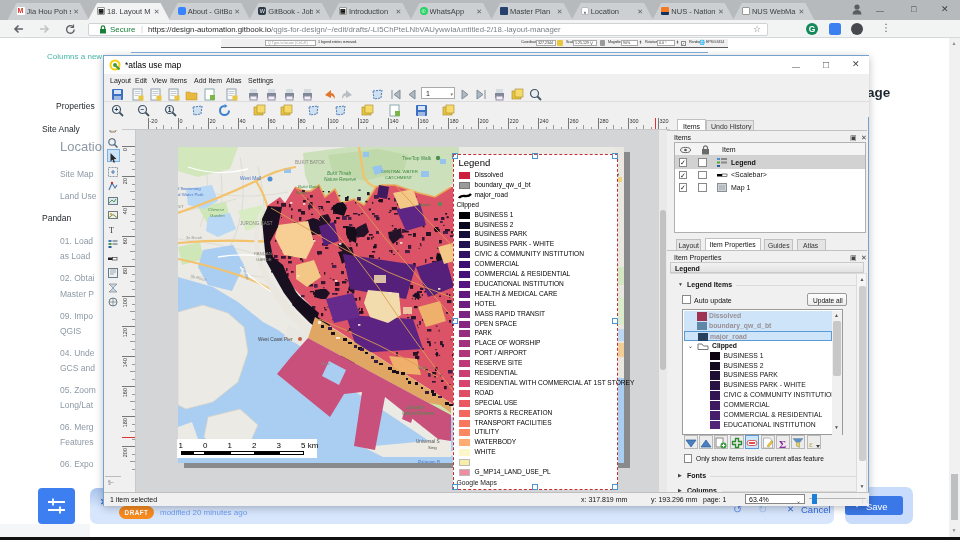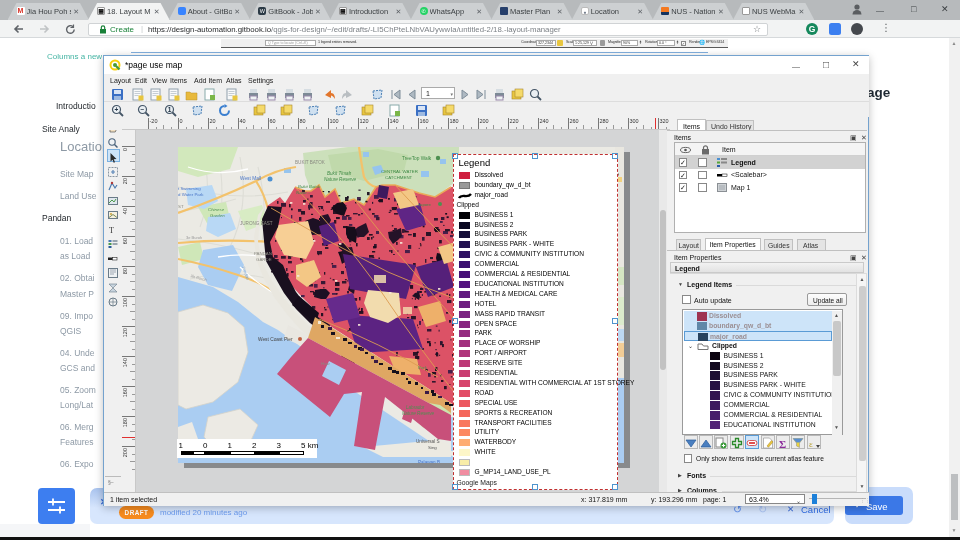--- a/index.html
+++ b/index.html
@@ -6,21 +6,21 @@
 .tab{position:absolute;top:3px;height:17px;}
 .tabbg{position:absolute;inset:0;background:#cdd0d2;clip-path:polygon(9px 0,calc(100% - 9px) 0,100% 100%,0 100%);}
 .tabbg.active{background:#f2f3f3;}
 .tablbl{position:absolute;top:5px;left:19px;right:18px;overflow:hidden;font-size:7.5px;color:#3c4043;white-space:nowrap;line-height:1;}
 .tabx{position:absolute;top:5px;right:10px;font-size:7px;color:#5f6368;line-height:1;}
 .fav{position:absolute;top:4px;left:9px;width:8px;height:8px;}
 </style></head>
 <body>
 <div style="position:absolute;left:0;top:38px;width:960px;height:502px;background:#fff;"></div>
 <div style="position:absolute;left:47px;top:53px;font-size:8px;color:#45b5a4;font-weight:normal;white-space:nowrap;line-height:1;">Columns a new</div>
-<div style="position:absolute;left:56px;top:102px;font-size:8.5px;color:#24292e;font-weight:normal;white-space:nowrap;line-height:1;">Introductio</div>
+<div style="position:absolute;left:56px;top:102px;font-size:8.5px;color:#24292e;font-weight:normal;white-space:nowrap;line-height:1;">Properties</div>
 <div style="position:absolute;left:42px;top:125px;font-size:8.5px;color:#24292e;font-weight:normal;white-space:nowrap;line-height:1;">Site Analy</div>
 <div style="position:absolute;left:60px;top:140px;font-size:13px;color:#8d99a5;font-weight:normal;white-space:nowrap;line-height:1;">Location</div>
 <div style="position:absolute;left:60px;top:170px;font-size:8.5px;color:#8d99a5;font-weight:normal;white-space:nowrap;line-height:1;">Site Map</div>
 <div style="position:absolute;left:60px;top:192px;font-size:8.5px;color:#8d99a5;font-weight:normal;white-space:nowrap;line-height:1;">Land Use</div>
 <div style="position:absolute;left:42px;top:214px;font-size:8.5px;color:#24292e;font-weight:normal;white-space:nowrap;line-height:1;">Pandan</div>
 <div style="position:absolute;left:60px;top:237px;font-size:8.5px;color:#8d99a5;font-weight:normal;white-space:nowrap;line-height:1;">01. Load</div>
 <div style="position:absolute;left:60px;top:252px;font-size:8.5px;color:#8d99a5;font-weight:normal;white-space:nowrap;line-height:1;">as Load</div>
 <div style="position:absolute;left:60px;top:274px;font-size:8.5px;color:#8d99a5;font-weight:normal;white-space:nowrap;line-height:1;">02. Obtai</div>
 <div style="position:absolute;left:60px;top:290px;font-size:8.5px;color:#8d99a5;font-weight:normal;white-space:nowrap;line-height:1;">Master P</div>
 <div style="position:absolute;left:60px;top:312px;font-size:8.5px;color:#8d99a5;font-weight:normal;white-space:nowrap;line-height:1;">09. Impo</div>
@@ -160,21 +160,21 @@
     </svg>
     <svg style="position:absolute;left:65px;top:4px;" width="11" height="11">
       <path d="M9.2 5.5 A3.8 3.8 0 1 1 8 2.7" stroke="#5f6368" stroke-width="1.4" fill="none"></path>
       <path d="M8.5 0.5 v3 h-3" fill="none" stroke="#5f6368" stroke-width="1.2"></path>
     </svg>
     <div style="position:absolute;left:88px;top:2.5px;width:680px;height:13px;background:#fff;border:1px solid #d0d3d5;border-radius:2px;overflow:hidden;"></div>
     <svg style="position:absolute;left:99px;top:5px;" width="8" height="9">
       <rect x="1" y="4" width="6" height="4.5" fill="#188038"></rect>
       <path d="M2.3 4 V2.6 A1.7 1.7 0 0 1 5.7 2.6 V4" fill="none" stroke="#188038" stroke-width="1.2"></path>
     </svg>
-    <div style="position:absolute;left:110px;top:6px;font-size:8px;color:#188038;font-weight:normal;white-space:nowrap;line-height:1;">Create</div>
+    <div style="position:absolute;left:110px;top:6px;font-size:8px;color:#188038;font-weight:normal;white-space:nowrap;line-height:1;">Secure</div>
     <div style="position:absolute;left:141px;top:5px;font-size:8px;color:#c7cacc;font-weight:normal;white-space:nowrap;line-height:1;">|</div>
     <div style="position:absolute;left:148px;top:6px;width:615px;overflow:hidden;font-size:7.8px;color:#7d8287;white-space:nowrap;line-height:1;"><span style="color:#27292b;margin-top:28px;">https://design-automation.gitbook.io</span>/qgis-for-design/~/edit/drafts/-LI5ChPteLNbVAUywwIa/untitled-2/18.-layout-manager</div>
     <div style="position:absolute;left:753px;top:5px;font-size:9px;color:#767a7e;font-weight:normal;white-space:nowrap;line-height:1;">☆</div>
     <div style="position:absolute;left:806px;top:3px;width:12px;height:12px;border-radius:50%;background:#15885c;">
       <div style="font-size:8.5px;color:#fff;line-height:12px;text-align:center;font-weight:bold;">G</div>
     </div>
     <div style="position:absolute;left:829px;top:3px;width:12px;height:12px;border-radius:2.5px;background:#3c7ff0;"></div>
     <div style="position:absolute;left:851px;top:3px;width:12px;height:12px;border-radius:50%;background:#45484d;"></div>
     <div style="position:absolute;left:881px;top:3px;font-size:10px;color:#55585b;font-weight:normal;white-space:nowrap;line-height:1;">⋮</div>
   </div>
@@ -210,21 +210,21 @@
     <div style="position:absolute;left:478px;top:1px;font-size:5px;color:#555;font-weight:normal;white-space:nowrap;line-height:1;">🌐</div>
     <div style="position:absolute;left:485px;top:2px;font-size:3.7px;color:#333;font-weight:normal;white-space:nowrap;line-height:1;letter-spacing:-0.15px;">EPSG:3414</div>
   </div>
 <div style="position:absolute;left:103px;top:55px;width:766px;height:450.5px;background:#f0f0f0;border:1px solid #74a2ce;box-shadow:0 2px 8px rgba(0,0,0,0.25);">
     <div style="position:absolute;left:0;top:0;width:765px;height:18px;background:#fff;">
       <svg style="position:absolute;left:5px;top:3px;" width="12" height="12" viewBox="0 0 24 24">
         <circle cx="12" cy="12" r="9" fill="none" stroke="#f8d00b" stroke-width="4"></circle>
         <path d="M14 14 L21 21" stroke="#489b35" stroke-width="4.5"></path>
         <circle cx="12" cy="12" r="4" fill="#489b35"></circle>
       </svg>
-      <div style="position:absolute;left:21px;top:5px;font-size:8.5px;color:#000;font-weight:normal;white-space:nowrap;line-height:1;">*page use map</div>
+      <div style="position:absolute;left:21px;top:5px;font-size:8.5px;color:#000;font-weight:normal;white-space:nowrap;line-height:1;">*atlas use map</div>
       <div style="position:absolute;left:688px;top:7px;font-size:8px;color:#444;font-weight:normal;white-space:nowrap;line-height:1;">—</div>
       <div style="position:absolute;left:719px;top:4px;font-size:10px;color:#444;font-weight:normal;white-space:nowrap;line-height:1;">□</div>
       <div style="position:absolute;left:748px;top:4px;font-size:9px;color:#444;font-weight:normal;white-space:nowrap;line-height:1;">✕</div>
     </div>
     <div style="position:absolute;left:0;top:18px;width:765px;height:11px;background:#f0f0f0;">
       <div style="position:absolute;left:6px;top:3px;font-size:7px;color:#1a1a1a;font-weight:normal;white-space:nowrap;line-height:1;">Layout</div>
       <div style="position:absolute;left:31px;top:3px;font-size:7px;color:#1a1a1a;font-weight:normal;white-space:nowrap;line-height:1;">Edit</div>
       <div style="position:absolute;left:48px;top:3px;font-size:7px;color:#1a1a1a;font-weight:normal;white-space:nowrap;line-height:1;">View</div>
       <div style="position:absolute;left:66px;top:3px;font-size:7px;color:#1a1a1a;font-weight:normal;white-space:nowrap;line-height:1;">Items</div>
       <div style="position:absolute;left:90px;top:3px;font-size:7px;color:#1a1a1a;font-weight:normal;white-space:nowrap;line-height:1;">Add Item</div>

